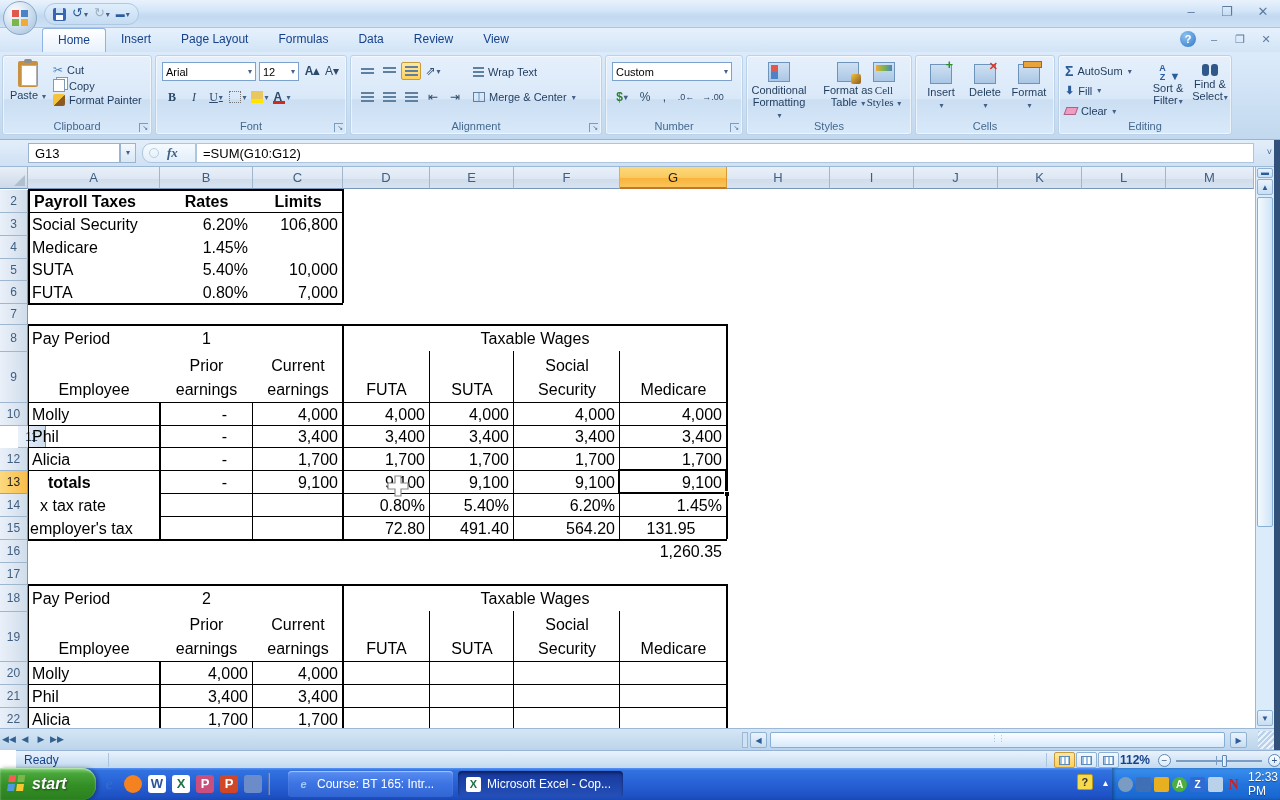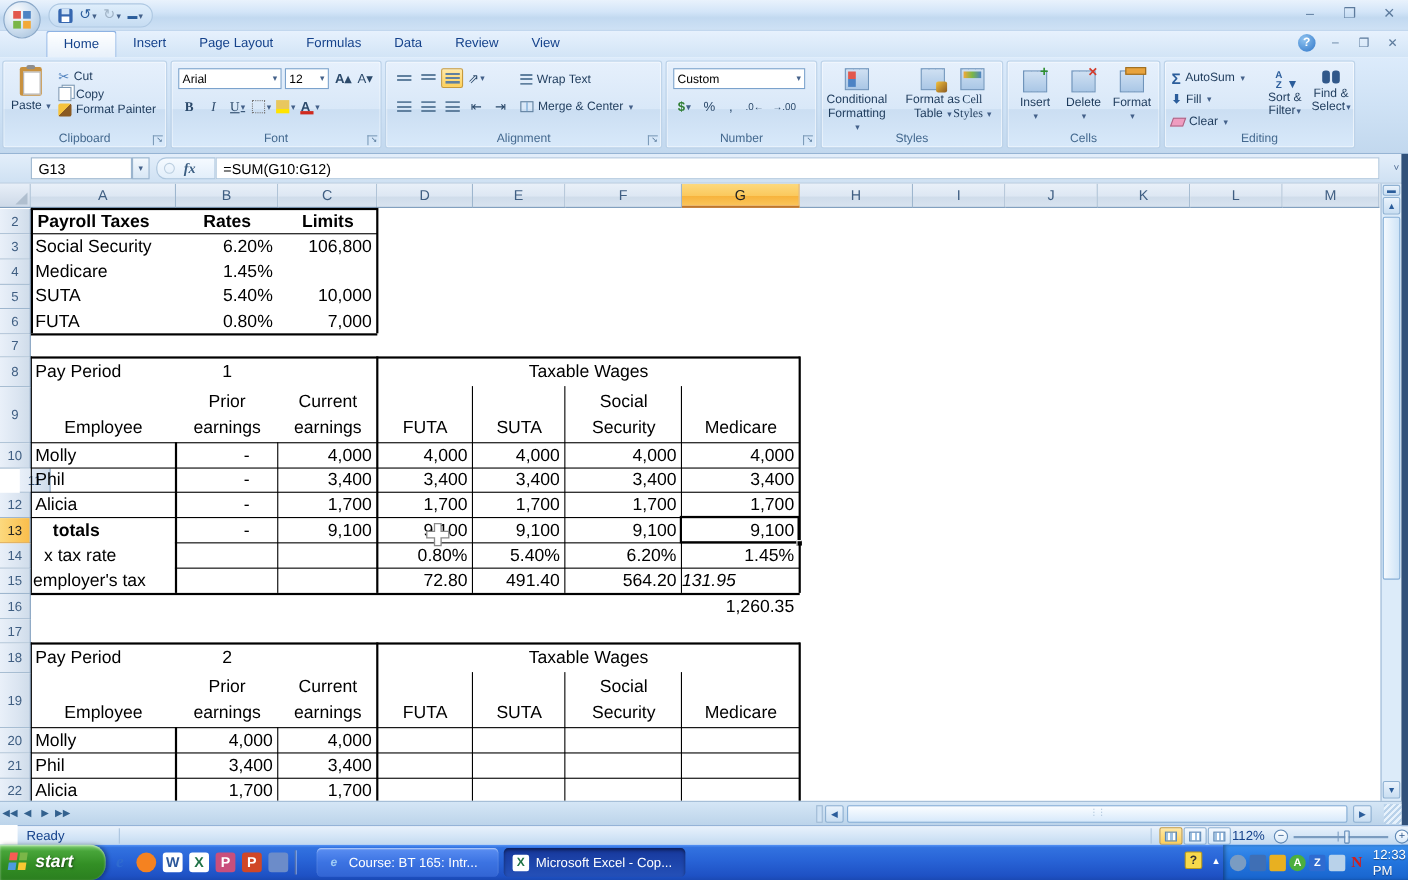--- a/index.html
+++ b/index.html
@@ -149,21 +149,21 @@
   
   .statusbar { position:absolute; left:16px; top:750px; width:1280px; height:18px;
     background:linear-gradient(180deg,#e9f2fc 0%,#d2e4f6 60%,#c3d9ef 100%); border-top:1px solid #95b3d7; }
   .ready { position:absolute; left:8px; top:2px; font-size:12px; color:#15428b; }
   .sdiv { position:absolute; top:2px; width:1px; height:14px; background:#aac4de; }
   .viewbtns { position:absolute; left:1038px; top:1px; display:flex; gap:1px; }
   .vbtn { width:21px; height:16px; border:1px solid #8fb1d2; border-radius:2px; background:linear-gradient(180deg,#f2f8fe,#d5e7f8);
     display:flex; align-items:center; justify-content:center; }
   .vbtn.active { background:linear-gradient(180deg,#ffe8a6,#ffcf56); border-color:#c79a3c; }
   .vbtn i { display:block; width:11px; height:9px; border:1px solid #5e88b5; background:repeating-linear-gradient(90deg,#9cc0e2 0 2px,#fff 2px 4px); }
-  .zoomtext { position:absolute; left:1104px; top:2px; font-size:12px; color:#15428b; font-weight:normal; }
+  .zoomtext { position:absolute; left:1104px; top:2px; font-size:12px; color:#15428b; font-weight:bold; }
   .zbtn { position:absolute; top:3px; width:13px; height:13px; border-radius:50%; border:1px solid #5e88b5;
     background:linear-gradient(180deg,#fdfeff,#d8e9f9); color:#31588a; font-size:10px; line-height:11px; text-align:center; }
   .ztrack { position:absolute; left:1160px; top:9px; width:86px; height:2px; background:#7b9cc0; }
   .ztick { position:absolute; left:1200px; top:5px; width:1px; height:9px; background:#7b9cc0; }
   .zthumb { position:absolute; left:1206px; top:4px; width:5px; height:12px; background:linear-gradient(90deg,#fdfeff,#c8ddf1);
     border:1px solid #5e88b5; border-radius:1px; }
 
   
   .taskbar { position:absolute; left:0; top:768px; width:1280px; height:32px;
     background:linear-gradient(180deg,#5593f6 0%,#3272e0 8%,#2863d6 45%,#1e51c4 88%,#1a49b4 100%); }
@@ -522,21 +522,21 @@
     <div class="cell" style="left: 620px; width: 107px; top: 304px; height: 23px; line-height: 23px; text-align: right; padding-right: 5px;">9,100</div>
     <div class="cell" style="left: 28px; width: 132px; top: 327px; height: 23px; line-height: 23px; text-align: left; padding-left: 12px;">x tax rate</div>
     <div class="cell" style="left: 343px; width: 87px; top: 327px; height: 23px; line-height: 23px; text-align: right; padding-right: 5px;">0.80%</div>
     <div class="cell" style="left: 430px; width: 84px; top: 327px; height: 23px; line-height: 23px; text-align: right; padding-right: 5px;">5.40%</div>
     <div class="cell" style="left: 514px; width: 106px; top: 327px; height: 23px; line-height: 23px; text-align: right; padding-right: 5px;">6.20%</div>
     <div class="cell" style="left: 620px; width: 107px; top: 327px; height: 23px; line-height: 23px; text-align: right; padding-right: 5px;">1.45%</div>
     <div class="cell" style="left: 28px; width: 132px; top: 350px; height: 23px; line-height: 23px; text-align: left; padding-left: 2px;">employer's tax</div>
     <div class="cell" style="left: 343px; width: 87px; top: 350px; height: 23px; line-height: 23px; text-align: right; padding-right: 5px;">72.80</div>
     <div class="cell" style="left: 430px; width: 84px; top: 350px; height: 23px; line-height: 23px; text-align: right; padding-right: 5px;">491.40</div>
     <div class="cell" style="left: 514px; width: 106px; top: 350px; height: 23px; line-height: 23px; text-align: right; padding-right: 5px;">564.20</div>
-    <div class="cell" style="left: 620px; width: 107px; top: 350px; height: 23px; line-height: 23px; text-align: left; padding-right: 5px; font-style: italic;">131.95</div>
+    <div class="cell" style="left: 620px; width: 107px; top: 350px; height: 23px; line-height: 23px; text-align: center; padding-right: 5px;">131.95</div>
     <div class="cell" style="left: 620px; width: 107px; top: 373px; height: 23px; line-height: 23px; text-align: right; padding-right: 5px;">1,260.35</div>
     <div class="cell" style="left: 28px; width: 132px; top: 418px; height: 27px; line-height: 27px; text-align: left; padding-left: 4px;">Pay Period</div>
     <div class="cell" style="left: 160px; width: 93px; top: 418px; height: 27px; line-height: 27px; text-align: center;">2</div>
     <div class="cell" style="left: 343px; width: 384px; top: 418px; height: 27px; line-height: 27px; text-align: center;">Taxable Wages</div>
     <div class="cell" style="left: 28px; width: 132px; top: 445px; height: 50px; display: flex; flex-direction: column; justify-content: flex-end; line-height: 24px; padding-bottom: 1px; text-align: center;">Employee</div>
     <div class="cell" style="left: 160px; width: 93px; top: 445px; height: 50px; display: flex; flex-direction: column; justify-content: flex-end; line-height: 24px; padding-bottom: 1px; text-align: center;">Prior
 earnings</div>
     <div class="cell" style="left: 253px; width: 90px; top: 445px; height: 50px; display: flex; flex-direction: column; justify-content: flex-end; line-height: 24px; padding-bottom: 1px; text-align: center;">Current
 earnings</div>
     <div class="cell" style="left: 343px; width: 87px; top: 445px; height: 50px; display: flex; flex-direction: column; justify-content: flex-end; line-height: 24px; padding-bottom: 1px; text-align: center;">FUTA</div>

